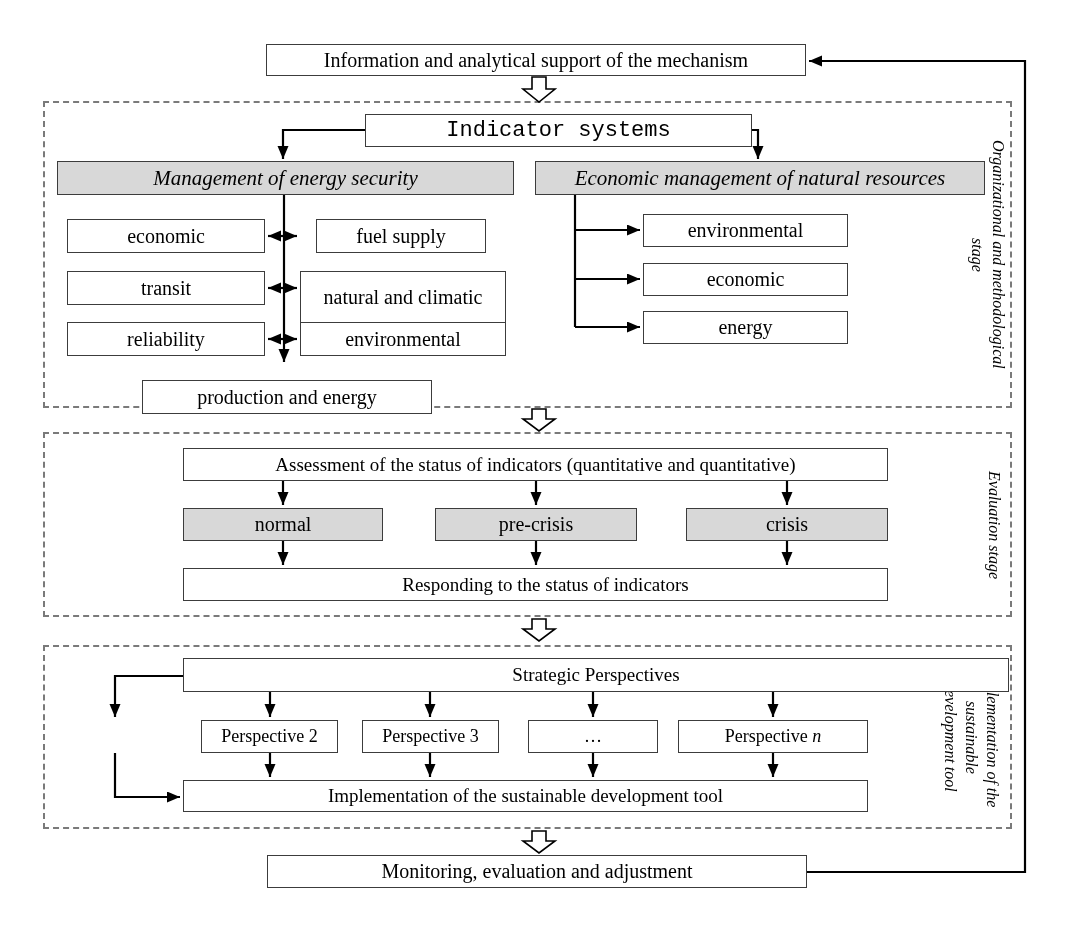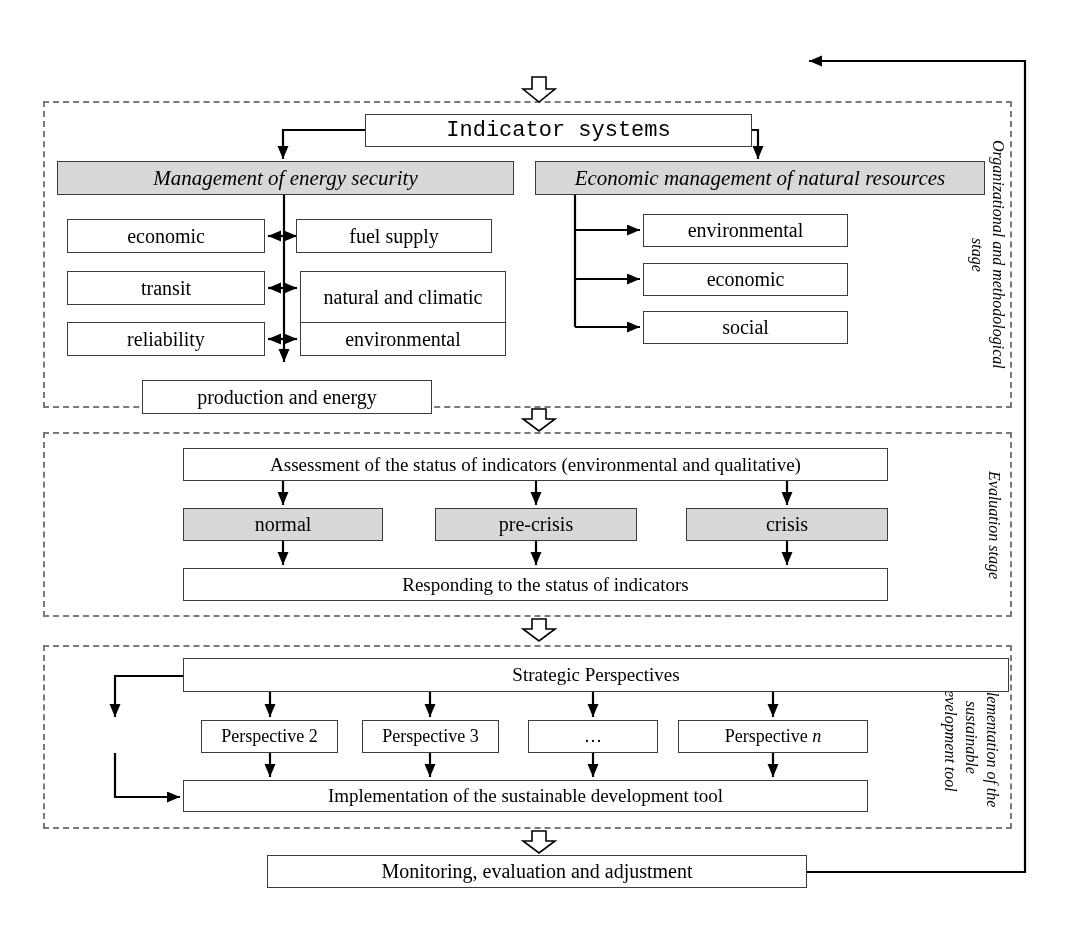--- a/index.html
+++ b/index.html
@@ -104,39 +104,40 @@
     </g>
 
     <g fill="#ffffff" stroke="#000" stroke-width="1.6">
       <path d="M532,77 h14 v12 h9 l-16,13 -16,-13 h9 Z"></path>
       <path d="M532,409 h14 v10 h9 l-16,12 -16,-12 h9 Z"></path>
       <path d="M532,619 h14 v10 h9 l-16,12 -16,-12 h9 Z"></path>
       <path d="M532,831 h14 v10 h9 l-16,12 -16,-12 h9 Z"></path>
     </g>
   </svg>
 
+  <div class="box" style="left:266px;top:44px;width:540px;height:32px;">Information and analytical support of the mechanism</div>
 
   <div class="box big" style="left:365px;top:114px;width:387px;height:33px;font-family:Liberation Mono, monospace;">Indicator systems</div>
 
   <div class="box gray hdr" style="left:57px;top:161px;width:457px;height:34px;">Management of energy security</div>
   <div class="box gray hdr" style="left:535px;top:161px;width:450px;height:34px;">Economic management of natural resources</div>
 
   <div class="box" style="left:67px;top:219px;width:198px;height:34px;">economic</div>
-  <div class="box" style="left:296px;top:219px;width:196px;height:34px;">fuel supply</div>
+  <div class="box" style="left:316px;top:219px;width:170px;height:34px;">fuel supply</div>
   <div class="box" style="left:67px;top:271px;width:198px;height:34px;">transit</div>
   <div class="box" style="left:300px;top:271px;width:206px;height:52px;">natural and climatic</div>
   <div class="box" style="left:67px;top:322px;width:198px;height:34px;">reliability</div>
   <div class="box" style="left:300px;top:322px;width:206px;height:34px;">environmental</div>
   <div class="box" style="left:142px;top:380px;width:290px;height:34px;">production and energy</div>
 
   <div class="box" style="left:643px;top:214px;width:205px;height:33px;">environmental</div>
   <div class="box" style="left:643px;top:263px;width:205px;height:33px;">economic</div>
-  <div class="box" style="left:643px;top:311px;width:205px;height:33px;">social</div>
+  <div class="box" style="left:643px;top:311px;width:205px;height:33px;">energy</div>
 
-  <div class="box md" style="left:183px;top:448px;width:705px;height:33px;">Assessment of the status of indicators (environmental and qualitative)</div>
+  <div class="box md" style="left:183px;top:448px;width:705px;height:33px;">Assessment of the status of indicators (quantitative and quantitative)</div>
   <div class="box gray" style="left:183px;top:508px;width:200px;height:33px;">normal</div>
   <div class="box gray" style="left:435px;top:508px;width:202px;height:33px;">pre-crisis</div>
   <div class="box gray" style="left:686px;top:508px;width:202px;height:33px;">crisis</div>
   <div class="box md" style="left:183px;top:568px;width:705px;height:33px;padding-left:20px;">Responding to the status of indicators</div>
 
   <div class="box md" style="left:183px;top:658px;width:826px;height:34px;">Strategic Perspectives</div>
   <div class="box sm" style="left:201px;top:720px;width:137px;height:33px;">Perspective 2</div>
   <div class="box sm" style="left:362px;top:720px;width:137px;height:33px;">Perspective 3</div>
   <div class="box sm" style="left:528px;top:720px;width:130px;height:33px;">…</div>
   <div class="box sm" style="left:678px;top:720px;width:190px;height:33px;">

